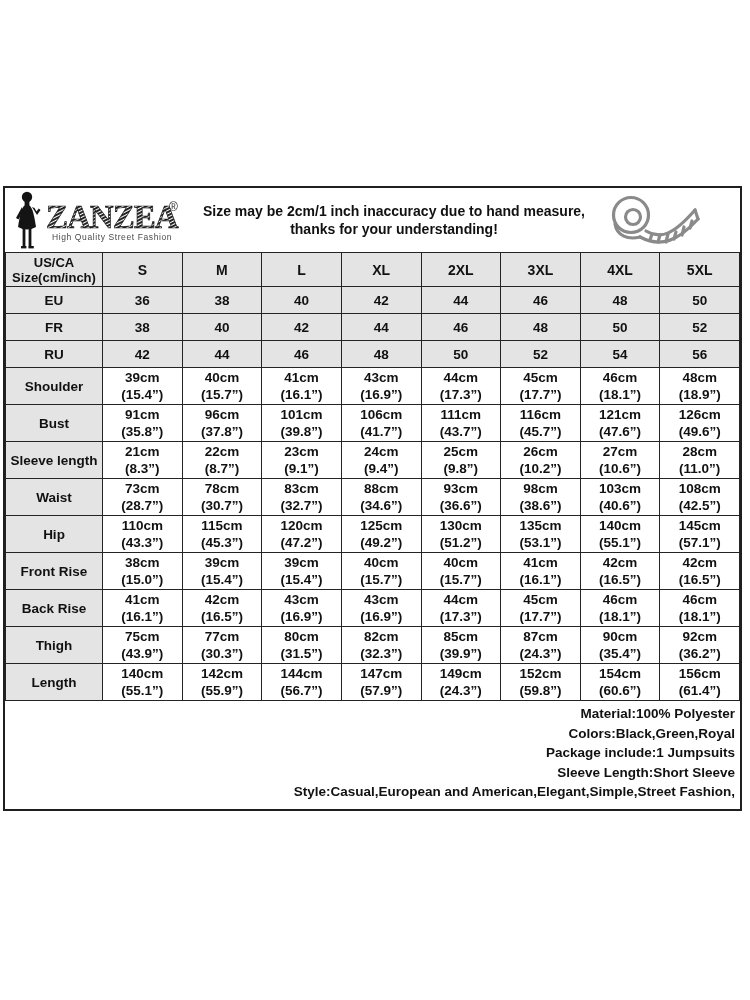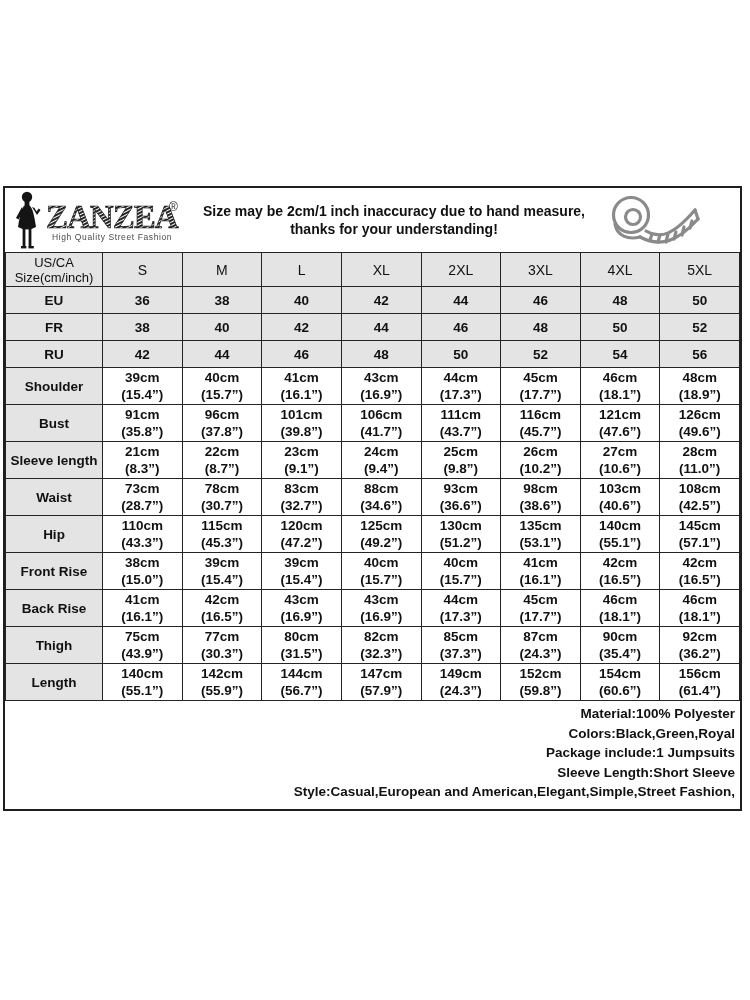--- a/index.html
+++ b/index.html
@@ -16,21 +16,21 @@
   .band { display:flex; align-items:center; height:64px; }
   .logo { display:flex; align-items:center; padding-left:7px; flex:none; }
   .logo-col { display:flex; flex-direction:column; margin-left:2px; }
   .tagline { font-size:8.5px; color:#4a4a4a; letter-spacing:0.6px; margin:-5px 0 0 6px; white-space:nowrap; }
   .notice { flex:1; text-align:center; font-weight:bold; font-size:14px; line-height:18.5px; padding:0 4px; }
   .tape { flex:none; margin-right:40px; }
   
   table { width:100%; border-collapse:collapse; table-layout:fixed; text-align:center; }
   col.c-label { width:97px; }
   td, th { border:1px solid #242424; padding:0; vertical-align:middle; }
-  thead th { background:#e4e4e4; height:33px; font-size:14px; font-weight:normal; }
+  thead th { background:#e4e4e4; height:33px; font-size:14px; font-weight:bold; }
   th.corner { font-size:13px; line-height:15px; white-space:pre-line; }
   td.rowlabel { background:#e4e4e4; font-weight:bold; font-size:13.5px; }
   tr.shaded td { background:#e4e4e4; height:26px; font-size:13.5px; font-weight:bold; }
   tbody tr.measure td { height:36px; font-size:13.5px; font-weight:bold; line-height:17px; white-space:pre-line; background:#fff; }
   tbody tr.measure td.rowlabel { background:#e4e4e4; }
   
   .details { padding:3px 5px 7px; font-weight:bold; font-size:13.5px; line-height:19.5px;text-align:right; }
 </style>
 </head>
 <body>
@@ -277,21 +277,21 @@
           <td class="rowlabel">Thigh</td>
           <td>75cm
 (43.9”)</td>
           <td>77cm
 (30.3”)</td>
           <td>80cm
 (31.5”)</td>
           <td>82cm
 (32.3”)</td>
           <td>85cm
-(37.3”)</td>
+(39.9”)</td>
           <td>87cm
 (24.3”)</td>
           <td>90cm
 (35.4”)</td>
           <td>92cm
 (36.2”)</td>
         </tr>
         <tr class="measure">
           <td class="rowlabel">Length</td>
           <td>140cm

